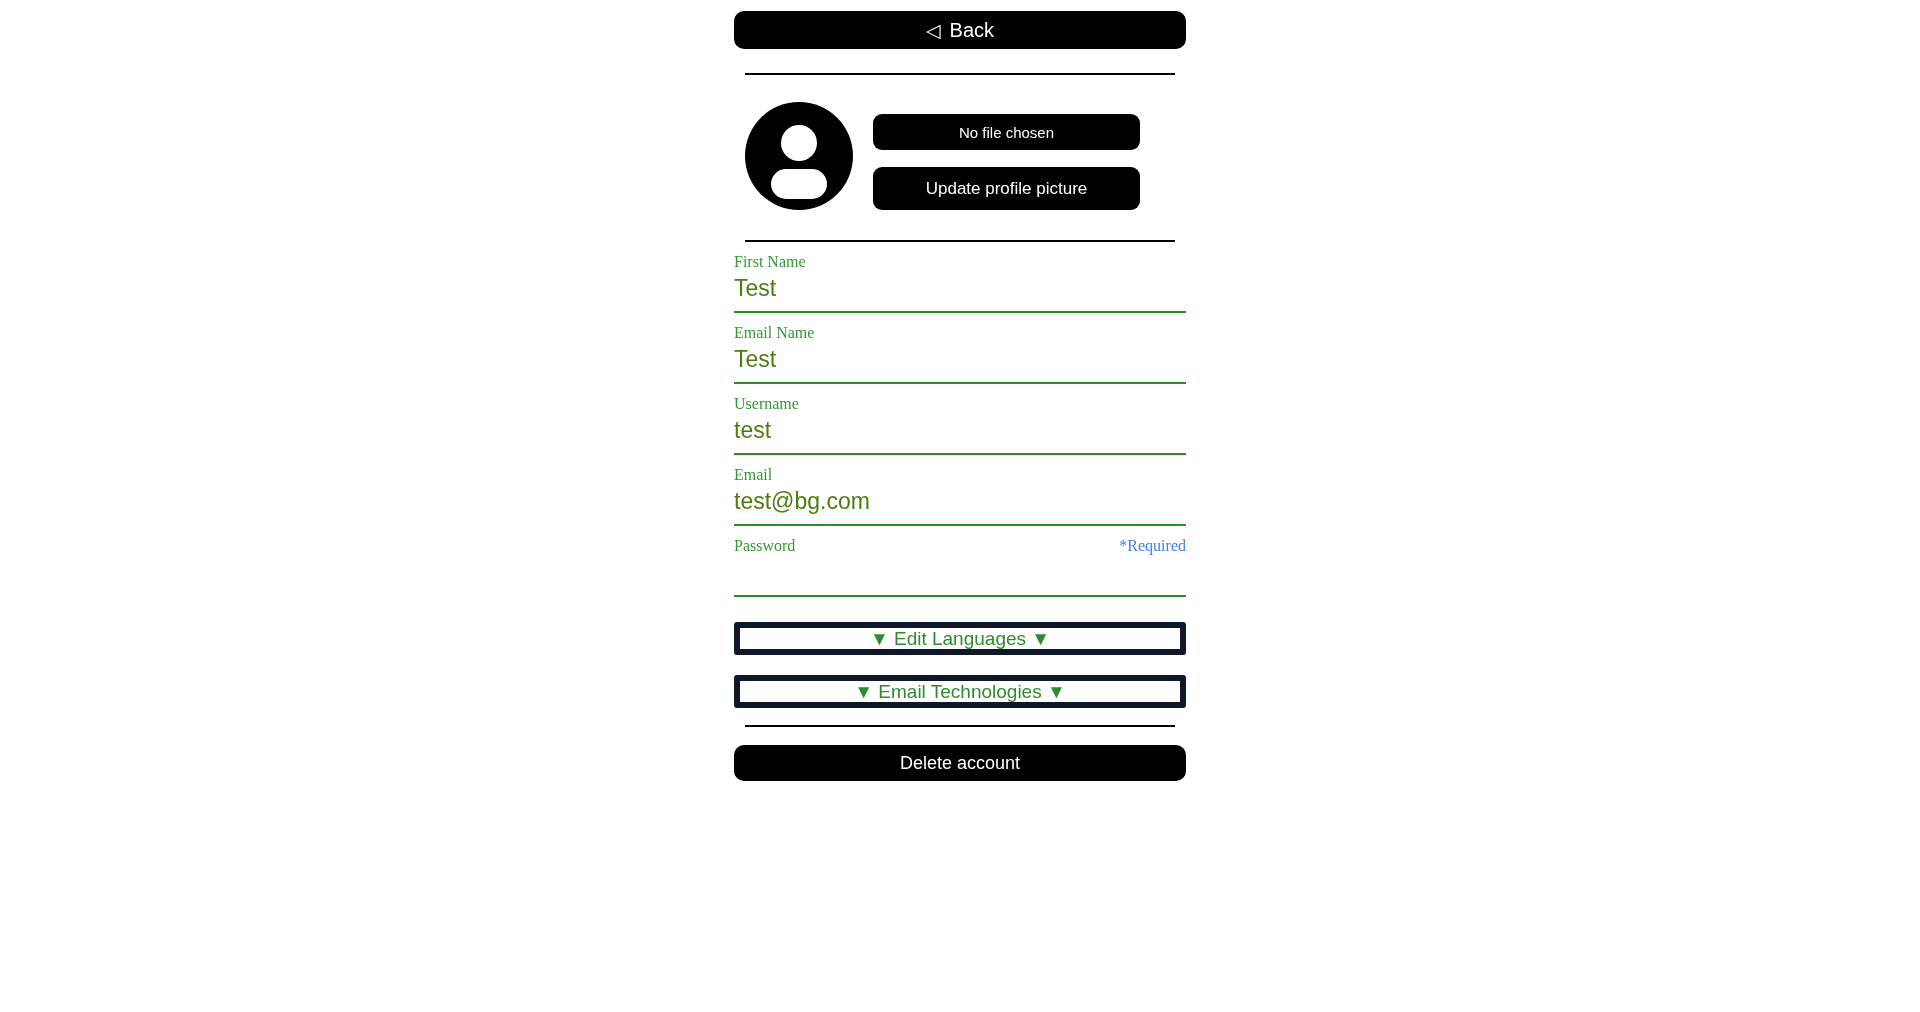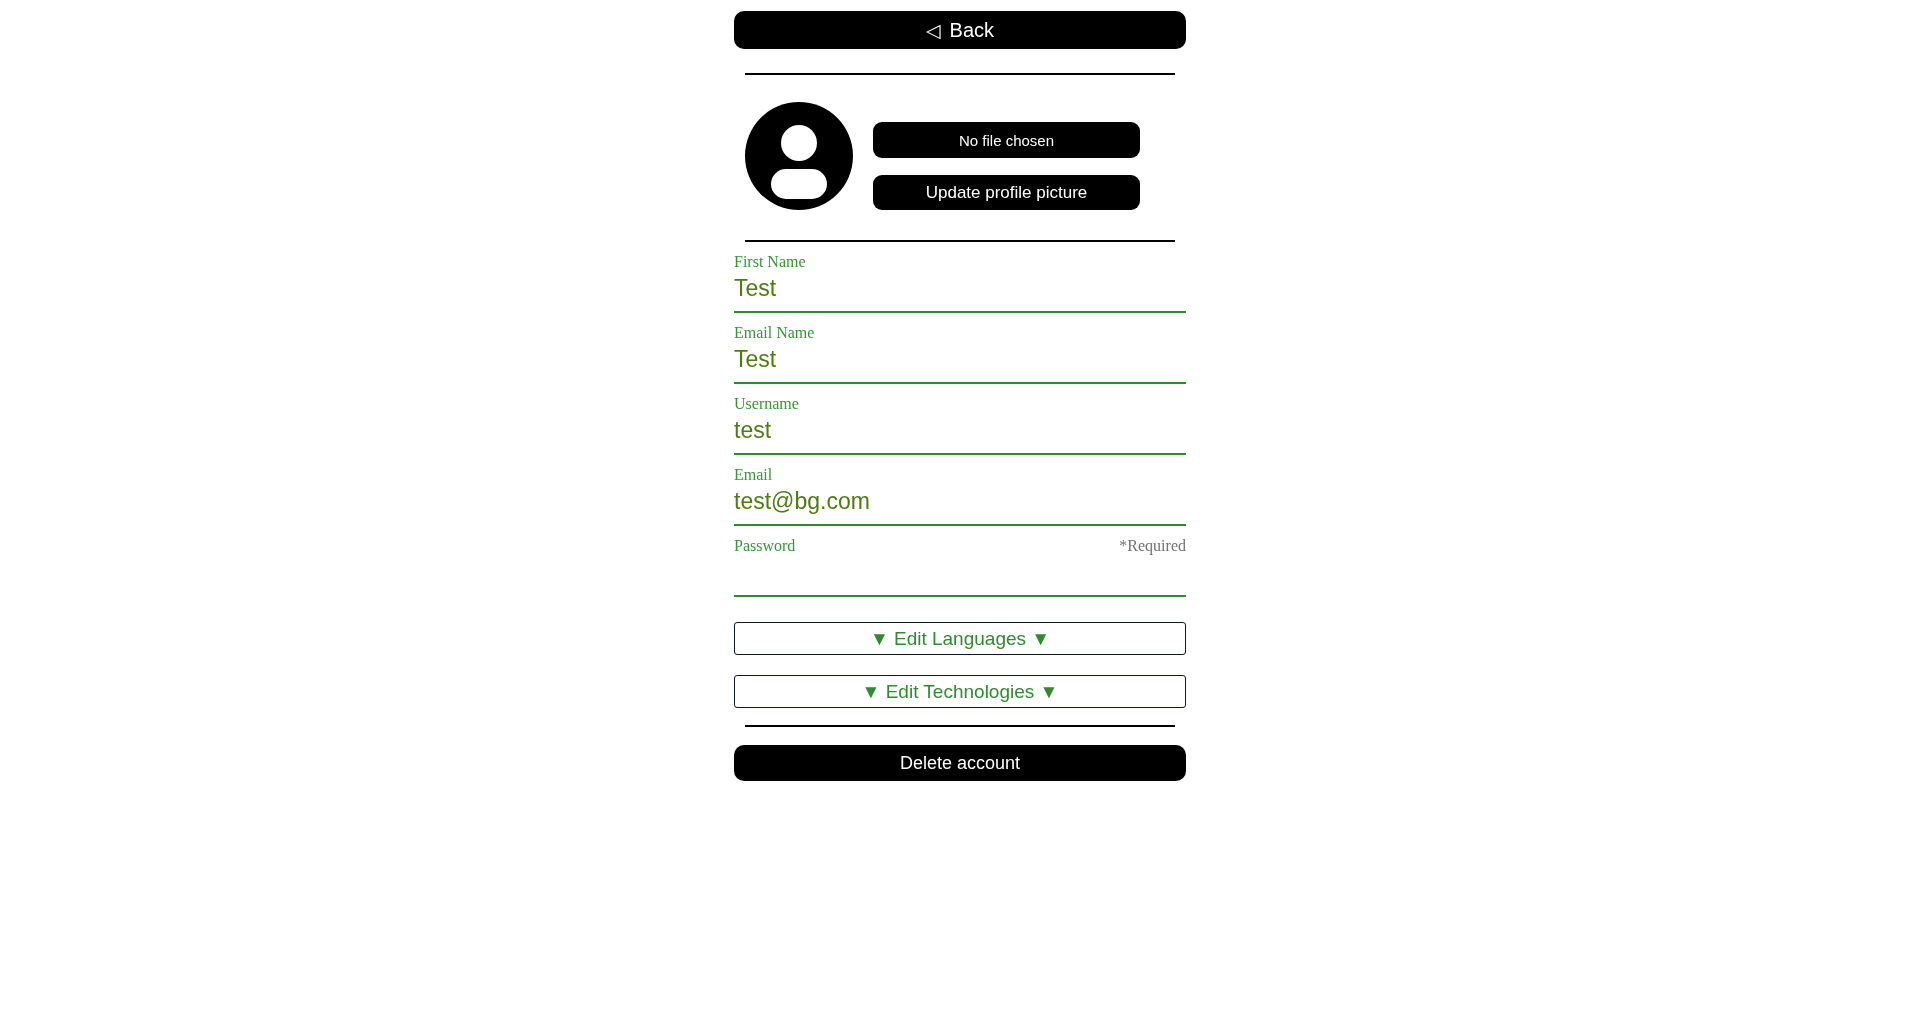--- a/index.html
+++ b/index.html
@@ -43,44 +43,44 @@
     display: flex;
     align-items: flex-end;
     gap: 20px;
   }
   .avatar { width: 108px; height: 108px; flex: 0 0 auto; }
   .picture-col {
     display: flex; flex-direction: column;
     gap: 17px; width: 267px; margin-top: 10px;
   }
   .file-btn { height: 36px; font-size: 15px; border-radius: 9px; }
-  .update-pic-btn { height: 35px; font-size: 17px; border-radius: 9px; }
+  .update-pic-btn { height: 43px; font-size: 17px; border-radius: 9px; }
 
   .field { padding-top: 10px; }
   .field-label-row {
     display: flex; justify-content: space-between; align-items: baseline; font-family: Liberation Serif, serif;
   }
   .field-label {
     color: #339933; font-size: 16px; line-height: 20px;
   }
-  .required-note { color: #737373; font-size: 16px; }
+  .required-note { color: #3b82f6; font-size: 16px; }
   .field-input {
     display: block; width: 100%;
     border: none; border-bottom: 2px solid #2e8b2e;
     outline: none;
     font-family: "Liberation Sans", sans-serif;
     font-size: 23px; color: #4d7c0f;
     padding: 3px 0 9px 0;
     background: transparent;
   }
 
   .btn-outline-green {
     display: block; width: 100%;
     background: #ffffff;
-    border: 1px solid #0f172a; border-radius: 3px;
+    border: 6px solid #0f172a; border-radius: 3px;
     color: #2e8b2e; font-size: 19px;
     height: 33px; cursor: pointer;
     font-family: "Liberation Sans", sans-serif;
   }
   .edit-languages { margin-top: 25px; }
   .edit-technologies { margin-top: 20px; }
 
   .update-profile { margin-top: 30px; width: 100%; height: 36px; font-size: 18px; }
   .delete-account { margin-top: 18px; width: 100%; height: 36px; font-size: 18px; }
 </style>
@@ -149,21 +149,21 @@
 
   <div class="field">
     <div class="field-label-row">
       <label class="field-label">Password</label>
       <span class="required-note">*Required</span>
     </div>
     <input class="field-input" type="password" value="" style="">
   </div>
 
   <button class="btn-outline-green edit-languages">▼  Edit Languages  ▼</button>
-  <button class="btn-outline-green edit-technologies">▼  Edit Technologies  ▼</button>
+  <button class="btn-outline-green edit-technologies">▼  Email Technologies  ▼</button>
 
 
   <hr class="divider divider-3">
 
   <button class="btn-black delete-account">
     <span>Delete account</span>
   </button>
 
 </div>
 

